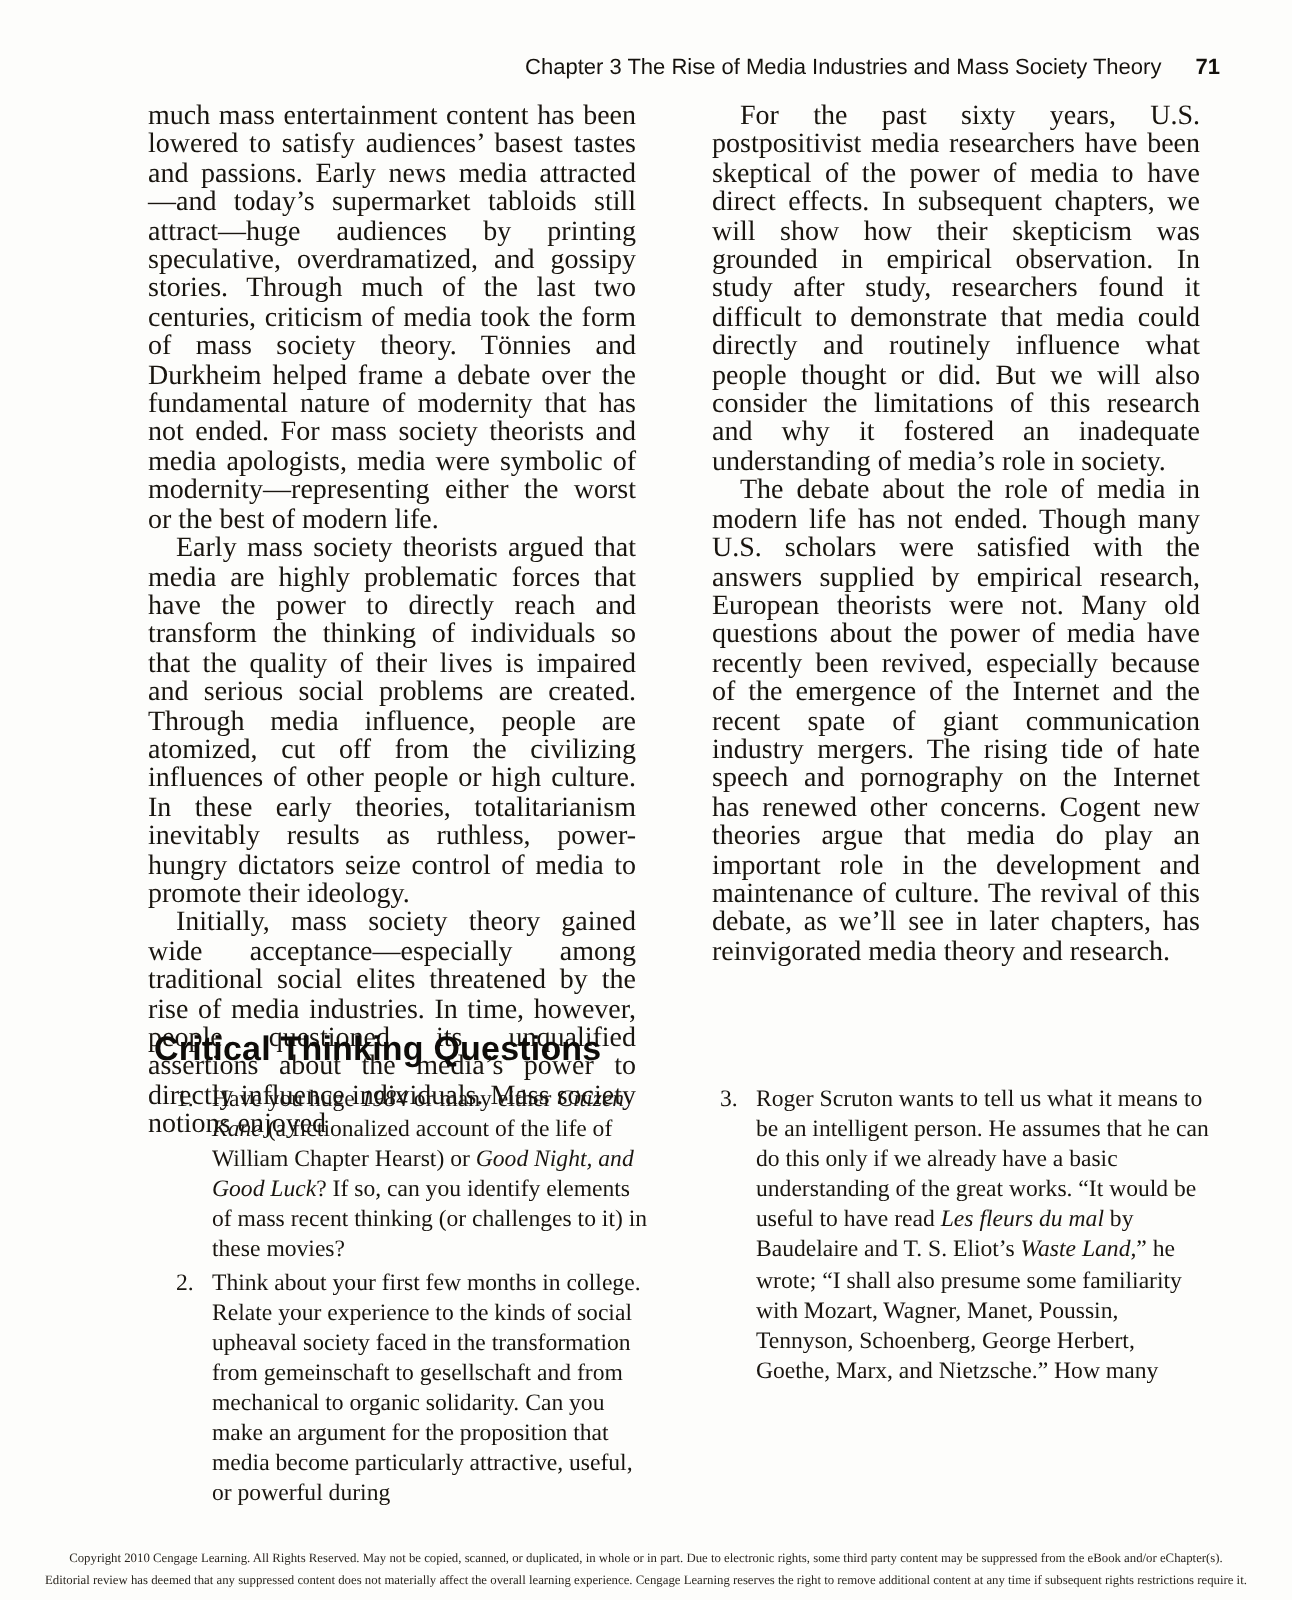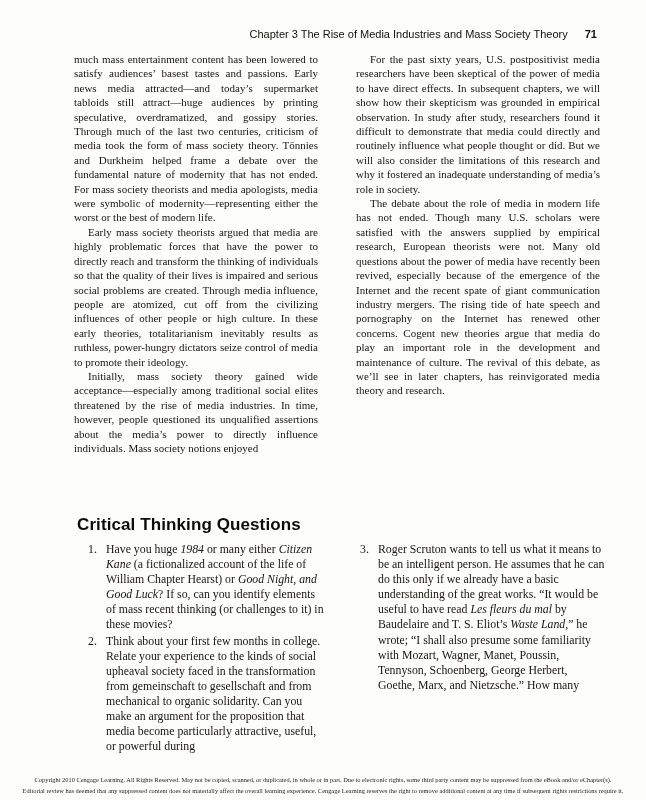--- a/index.html
+++ b/index.html
@@ -8,42 +8,42 @@
     width: 646px;
     height: 800px;
     background: #fdfdfb;
     color: #19150f;
     font-family: "Liberation Serif", serif;
     overflow: hidden;
   }
   .running-header {
     position: absolute;
     top: 28px;
-    right: 49px;
+    right: 36px;
     font-family: "Liberation Sans", sans-serif;
     font-size: 11px;
     color: #14110c;
     white-space: nowrap;
   }
   .running-header .pagenum {
     font-weight: 700;
     margin-left: 14px;
   }
   .columns {
     position: absolute;
     top: 52px;
     left: 74px;
     width: 526px;
     display: flex;
     gap: 38px;
   }
   .col { width: 244px; }
   .body-p {
     margin: 0;
-    font-size: 11px;
+    font-size: 14px;
     line-height: 14.4px;
     text-align: justify;
     text-justify: inter-word;
   }
   .body-p.indent { text-indent: 14px; }
   .section-heading {
     position: absolute;
     top: 512px;
     left: 74px;
     margin: 3px;

